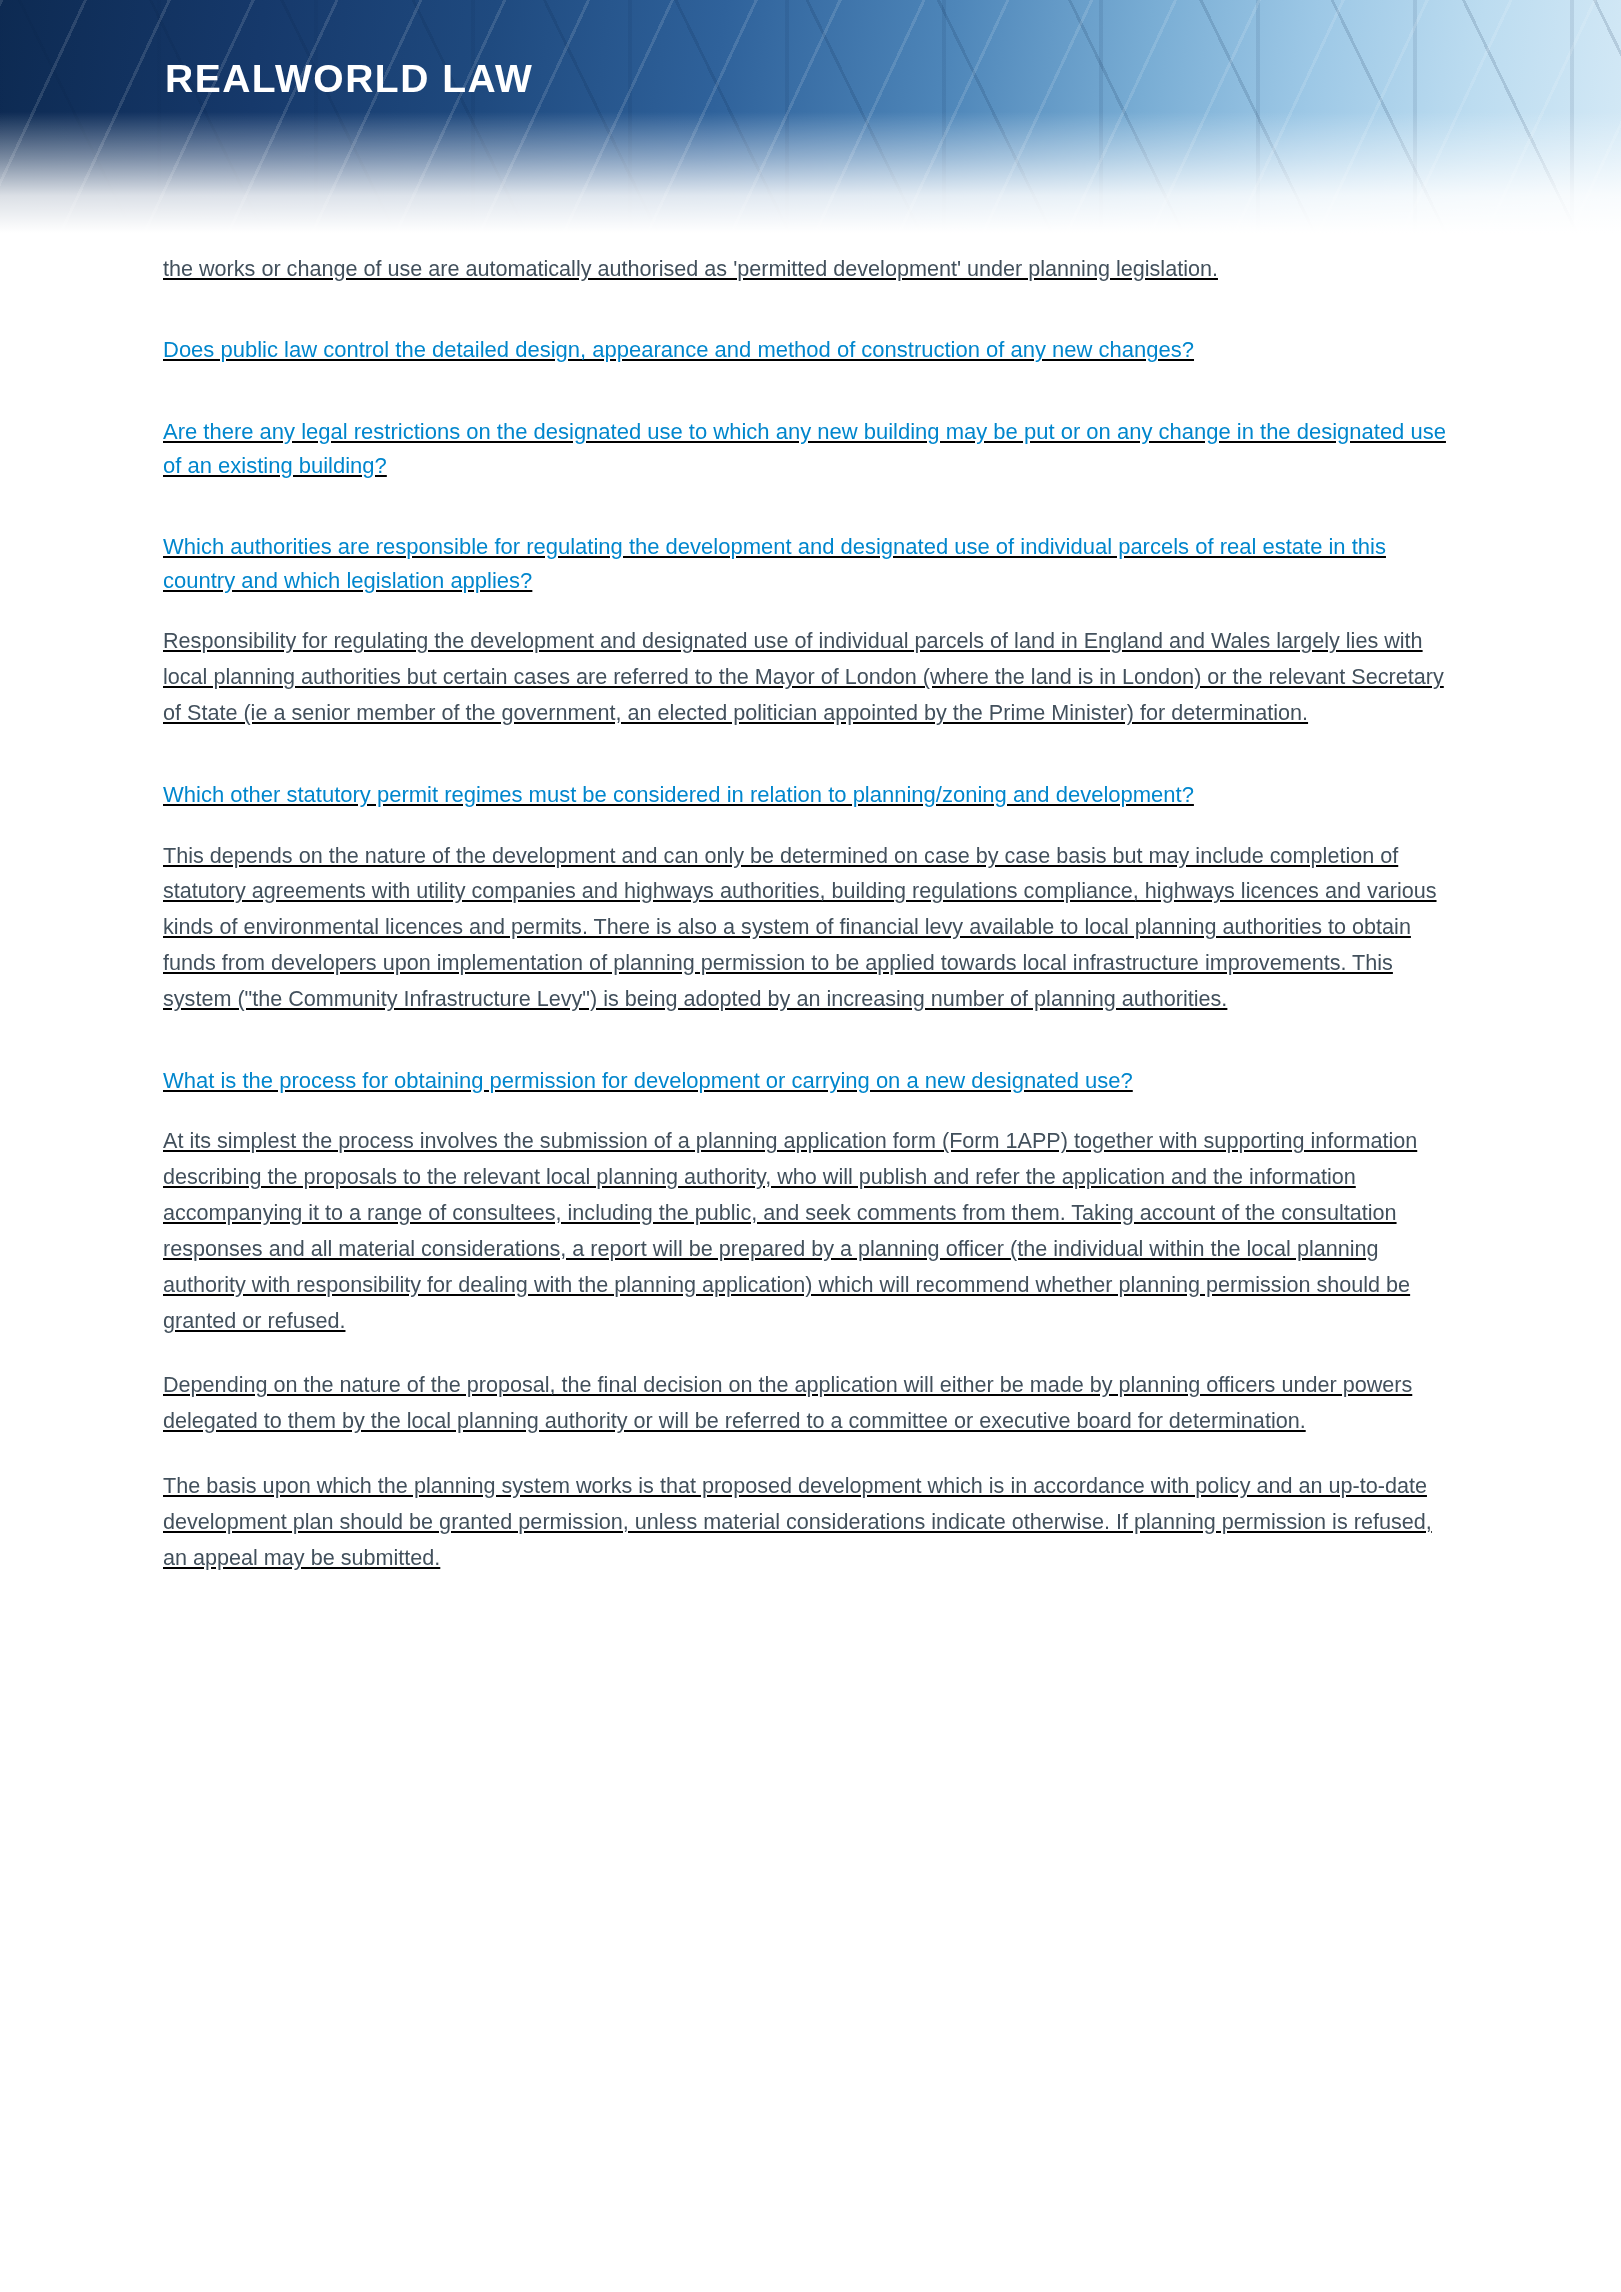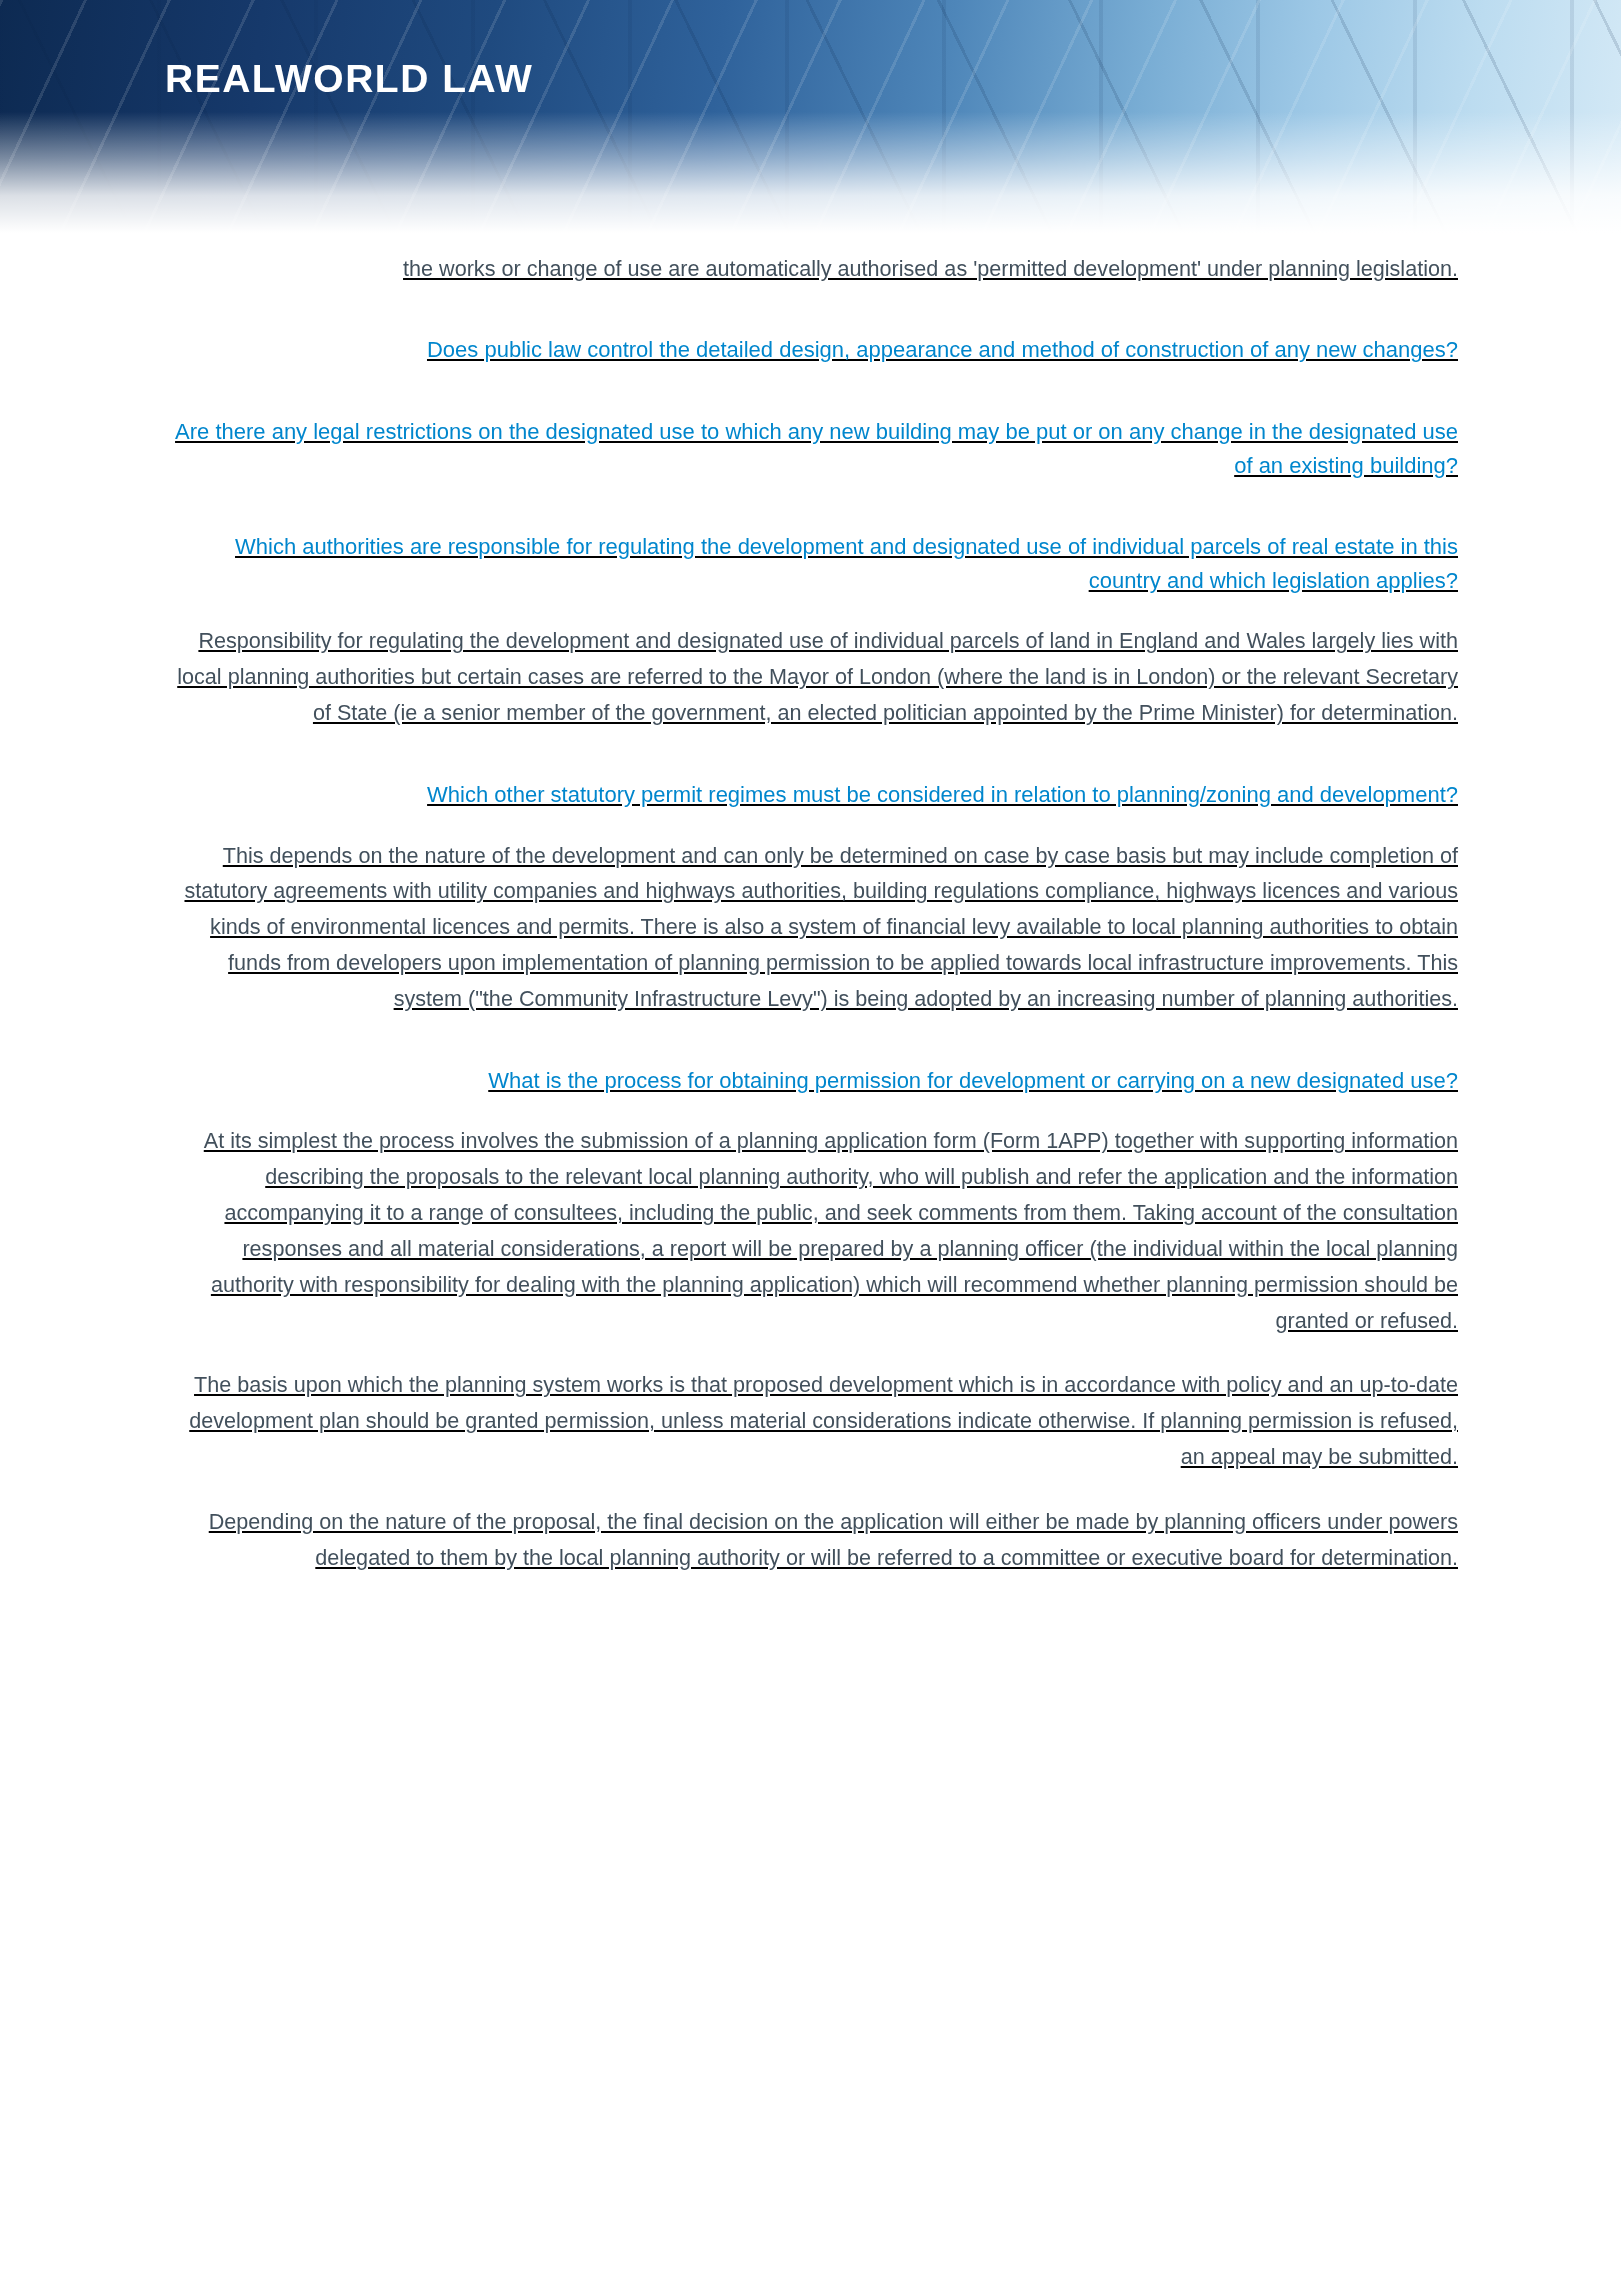--- a/index.html
+++ b/index.html
@@ -8,21 +8,20 @@
     background: #ffffff;
     font-family: "Liberation Sans", "DejaVu Sans", sans-serif;
   }
 
   .page {
     position: relative;
     width: 1621px;
     height: 1672px;
     background: #ffffff;
     overflow: hidden;
-    text-align: right;
   }
 
   
   .page-header {
     position: relative;
     width: 100%;
     height: 233px;
     background:
       repeating-linear-gradient(115deg,
         rgba(255,255,255,0.12) 0px, rgba(255,255,255,0.12) 2.9px,
@@ -136,22 +135,22 @@
     <div>
         <p class="block paragraph">the works or change of use are automatically authorised as 'permitted development' under planning legislation.</p>
         <h2 class="block question">Does public law control the detailed design, appearance and method of construction of any new changes?</h2>
         <h2 class="block question">Are there any legal restrictions on the designated use to which any new building may be put or on any change in the designated use of an existing building?</h2>
         <h2 class="block question">Which authorities are responsible for regulating the development and designated use of individual parcels of real estate in this country and which legislation applies?</h2>
         <p class="block paragraph">Responsibility for regulating the development and designated use of individual parcels of land in England and Wales largely lies with local planning authorities but certain cases are referred to the Mayor of London (where the land is in London) or the relevant Secretary of State (ie a senior member of the government, an elected politician appointed by the Prime Minister) for determination.</p>
         <h2 class="block question">Which other statutory permit regimes must be considered in relation to planning/zoning and development?</h2>
         <p class="block paragraph">This depends on the nature of the development and can only be determined on case by case basis but may include completion of statutory agreements with utility companies and highways authorities, building regulations compliance, highways licences and various kinds of environmental licences and permits. There is also a system of financial levy available to local planning authorities to obtain funds from developers upon implementation of planning permission to be applied towards local infrastructure improvements. This system ("the Community Infrastructure Levy") is being adopted by an increasing number of planning authorities.</p>
         <h2 class="block question">What is the process for obtaining permission for development or carrying on a new designated use?</h2>
         <p class="block paragraph">At its simplest the process involves the submission of a planning application form (Form 1APP) together with supporting information describing the proposals to the relevant local planning authority, who will publish and refer the application and the information accompanying it to a range of consultees, including the public, and seek comments from them. Taking account of the consultation responses and all material considerations, a report will be prepared by a planning officer (the individual within the local planning authority with responsibility for dealing with the planning application) which will recommend whether planning permission should be granted or refused.</p>
+        <p class="block paragraph">Depending on the nature of the proposal, the final decision on the application will either be made by planning officers under powers delegated to them by the local planning authority or will be referred to a committee or executive board for determination.</p>
         <p class="block paragraph">The basis upon which the planning system works is that proposed development which is in accordance with policy and an up-to-date development plan should be granted permission, unless material considerations indicate otherwise. If planning permission is refused, an appeal may be submitted.</p>
-        <p class="block paragraph">Depending on the nature of the proposal, the final decision on the application will either be made by planning officers under powers delegated to them by the local planning authority or will be referred to a committee or executive board for determination.</p>
       </div>
   </main>
 
   <footer class="page-footer">
     <span class="footer-accent"></span>
     <span class="page-number">1057</span>
     <span class="footer-sep">|</span>
     <span class="footer-item">DLA Piper REALWORLD</span>
     <span class="footer-sep">|</span>
     <span class="footer-item">UK - England and Wales</span>

